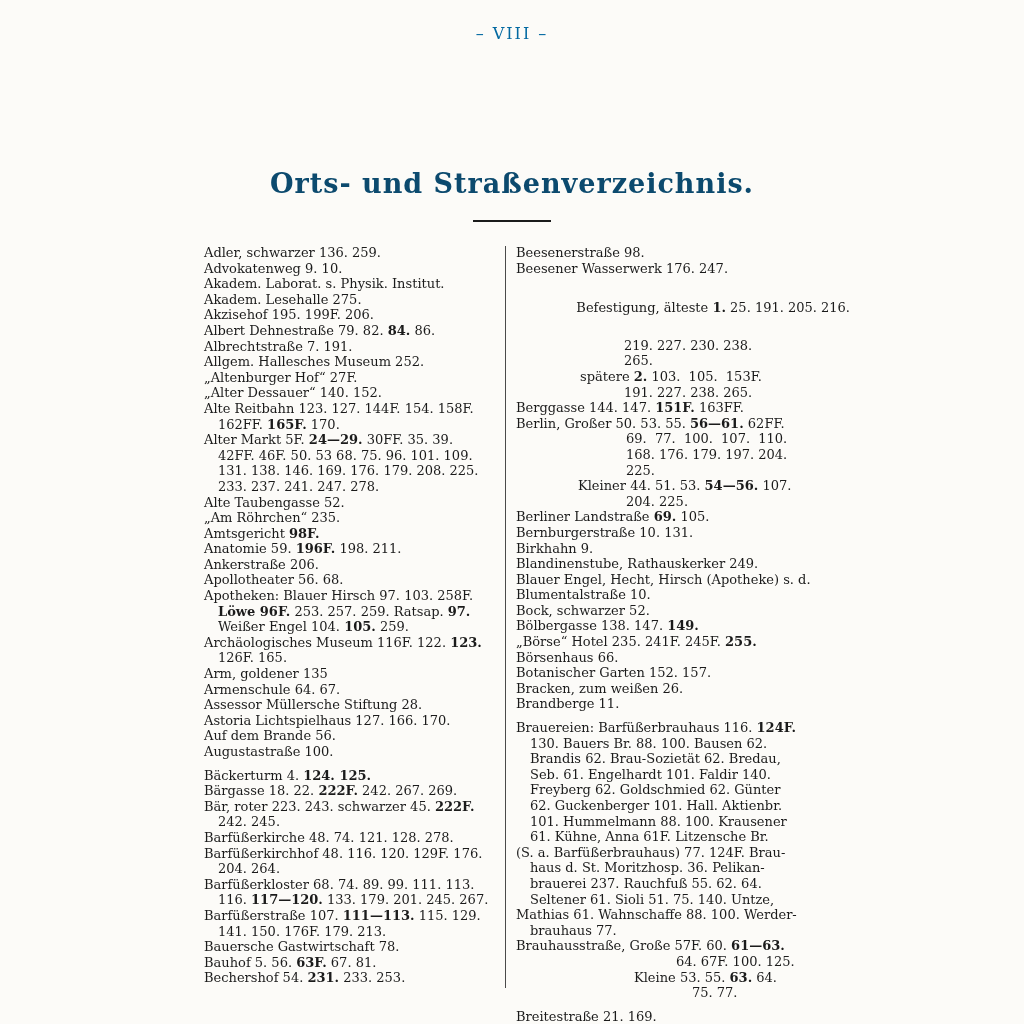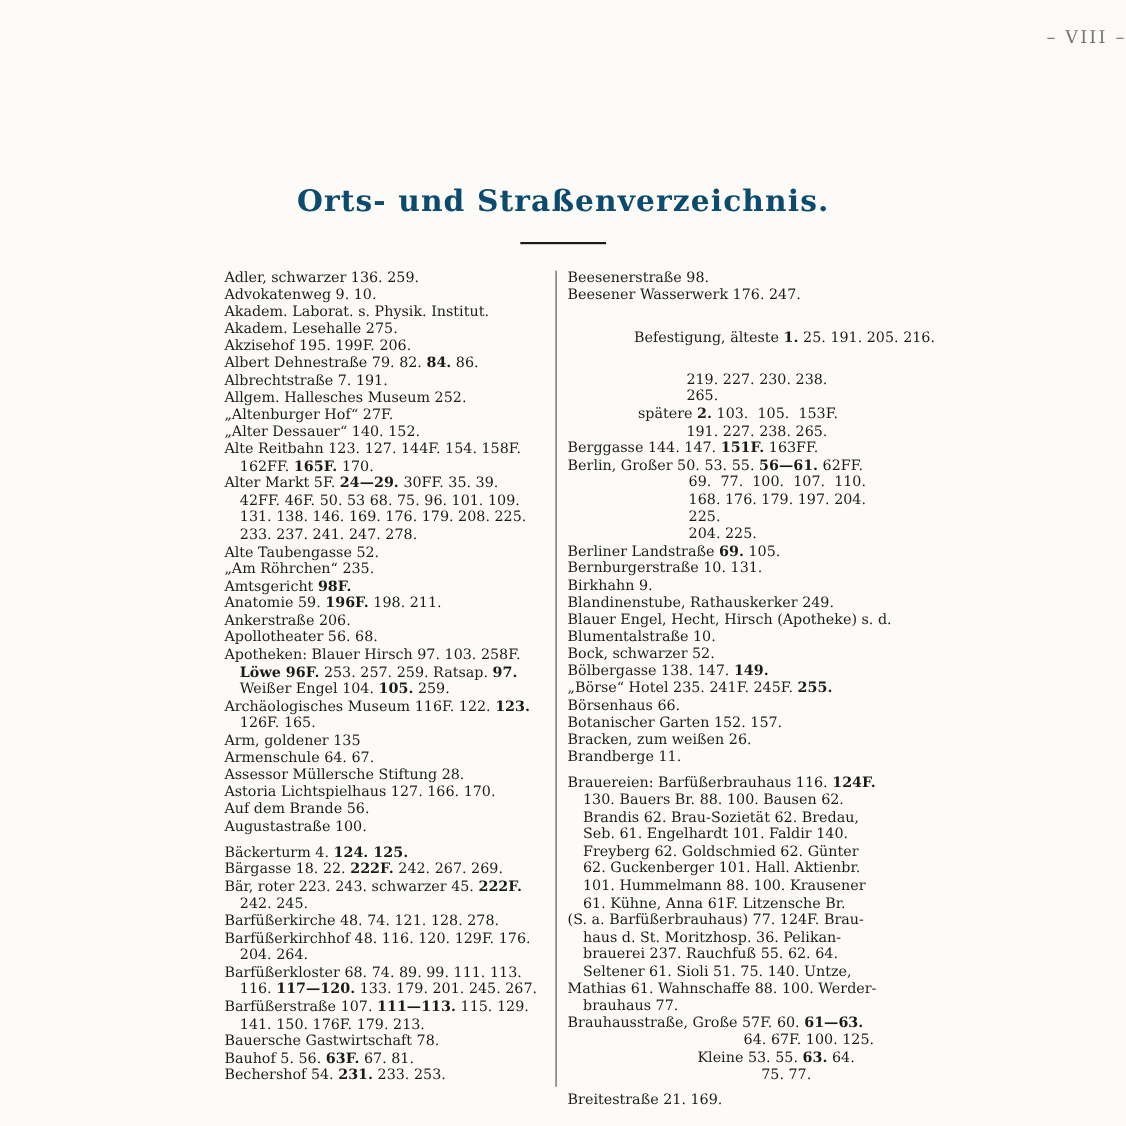--- a/index.html
+++ b/index.html
@@ -10,22 +10,22 @@
   }
   .page {
     position: relative;
     width: 1024px; height: 1024px;
     background: #fcfbf8;
     color: #1b1b1b;
     overflow: hidden;
   }
   .page-number {
     position: absolute; top: 24px; left: 0; right: 0;
-    text-align: right; font-size: 16px; letter-spacing: 2px;
-    color: #737373;
+    text-align: center; font-size: 16px; letter-spacing: 2px;
+    color: #0369a1;
   }
   .page-title {
     position: absolute; top: 168px; left: 0; right: 0;
     text-align: center; font-size: 27px; font-weight: bold;
     letter-spacing: 1px; color: #0c4a6e;
   }
   .title-rule {
     position: absolute; top: 220px; left: 50%;
     transform: translateX(-50%);
     width: 78px; height: 2px; background: #1b1b1b;
@@ -110,20 +110,21 @@
       <div class="index-line" style="margin-top: 24px; text-align: right;"><span>Befestigung, älteste </span><span class="bold">1.</span><span> 25. 191. 205. 216.</span></div>
       <div class="index-line" style="padding-left: 108px; margin-top: 22px;"><span>219. 227. 230. 238.</span></div>
       <div class="index-line" style="padding-left: 108px;"><span>265.</span></div>
       <div class="index-line" style="padding-left: 64px;"><span>spätere </span><span class="bold">2.</span><span> 103.&nbsp; 105.&nbsp; 153F.</span></div>
       <div class="index-line" style="padding-left: 108px;"><span>191. 227. 238. 265.</span></div>
       <div class="index-line"><span>Berggasse 144. 147. </span><span class="bold">151F.</span><span> 163FF.</span></div>
       <div class="index-line"><span>Berlin, Großer 50. 53. 55. </span><span class="bold">56—61.</span><span> 62FF.</span></div>
       <div class="index-line" style="padding-left: 110px;"><span>69.&nbsp; 77.&nbsp; 100.&nbsp; 107.&nbsp; 110.</span></div>
       <div class="index-line" style="padding-left: 110px;"><span>168. 176. 179. 197. 204.</span></div>
       <div class="index-line" style="padding-left: 110px;"><span>225.</span></div>
+      <div class="index-line" style="padding-left: 62px;"><span>Kleiner 44. 51. 53. </span><span class="bold">54—56.</span><span> 107.</span></div>
       <div class="index-line" style="padding-left: 110px;"><span>204. 225.</span></div>
       <div class="index-line"><span>Berliner Landstraße </span><span class="bold">69.</span><span> 105.</span></div>
       <div class="index-line"><span>Bernburgerstraße 10. 131.</span></div>
       <div class="index-line"><span>Birkhahn 9.</span></div>
       <div class="index-line"><span>Blandinenstube, Rathauskerker 249.</span></div>
       <div class="index-line"><span>Blauer Engel, Hecht, Hirsch (Apotheke) s. d.</span></div>
       <div class="index-line"><span>Blumentalstraße 10.</span></div>
       <div class="index-line"><span>Bock, schwarzer 52.</span></div>
       <div class="index-line"><span>Bölbergasse 138. 147. </span><span class="bold">149.</span></div>
       <div class="index-line"><span>„Börse“ Hotel 235. 241F. 245F. </span><span class="bold">255.</span></div>

